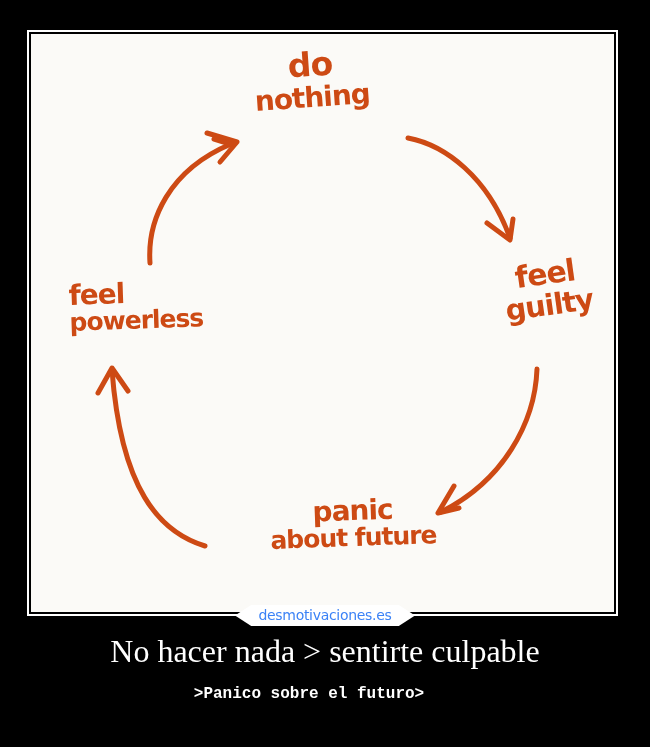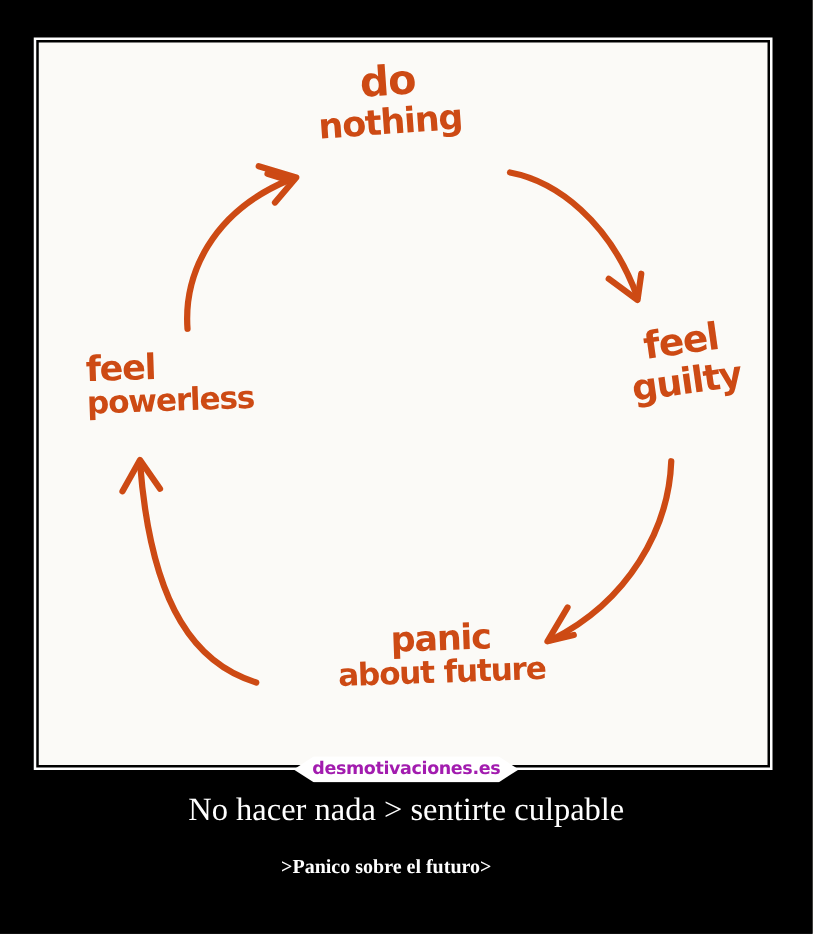--- a/index.html
+++ b/index.html
@@ -72,50 +72,50 @@
     transform: translateX(-50%);
     width: 180px;
     height: 21px;
     background: #ffffff;
     clip-path: polygon(0% 50%, 9% 0%, 91% 0%, 100% 50%, 91% 100%, 9% 100%);
     z-index: 5;
     text-align: center;
   }
   .ribbon span {
     display: inline-block;
-    color: #a21caf;
+    color: #3b82f6;
     font-family: "DejaVu Sans", sans-serif;
-    font-weight: bold;
+    font-weight: normal;
     font-size: 14px;
     letter-spacing: -0.3px;
     line-height: 21px;
   }
 
   
   .caption-title {
     position: absolute;
     left: 0;
     top: 633px;
     width: 650px;
     text-align: center;
     color: #ffffff;
     font-family: "Liberation Serif", serif;
     font-weight: normal;
-    font-size: 26px;
+    font-size: 32px;
     line-height: 1.15;
     margin: 0;
   }
   .caption-sub {
     position: absolute;
     left: 0;
     top: 684px;
     width: 618px;
     text-align: center;
     color: #ffffff;
-    font-family: Liberation Serif, serif;
+    font-family: Liberation Mono, monospace;
     font-weight: bold;
     font-size: 16px;
     line-height: 20px;
   }
 </style>
 </head>
 <body>
 
 <div class="frame">
   <div class="picture">

